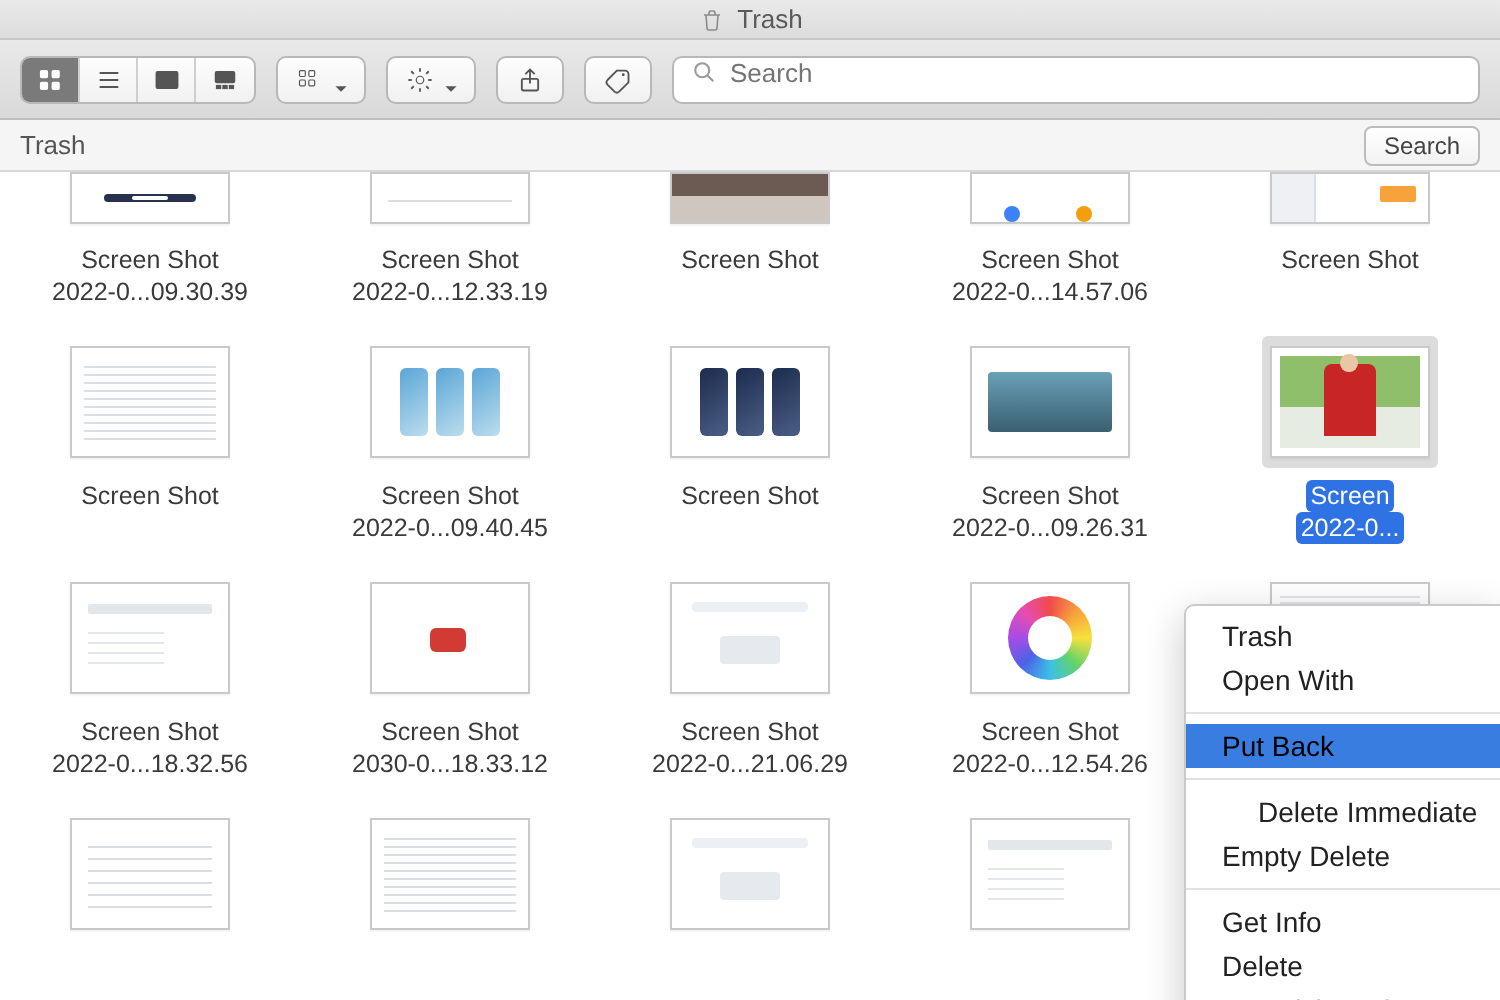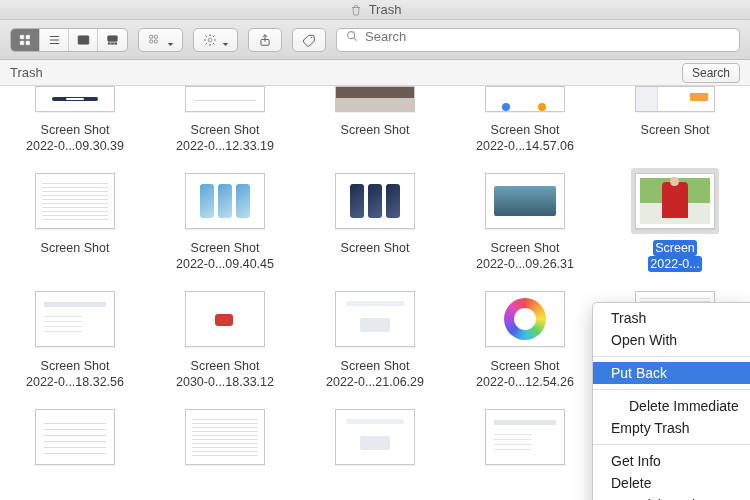--- a/index.html
+++ b/index.html
@@ -220,21 +220,21 @@
     padding: 4px 0;
     font-size: 14px;
     color: #222;
     overflow: hidden;
   }
   .context-menu .mi {
     padding: 3px 14px 3px 18px;
     white-space: nowrap;
   }
   .context-menu .mi.ellipsis { overflow: hidden; text-overflow: clip; padding-left: 36px; }
-  .context-menu .mi.highlight { background: #3a7de0; color: #ffffff; }
+  .context-menu .mi.highlight { background: #3a7de0; color: #000000; }
   .context-menu .sep { height: 1px; background: #e1e1e1; margin: 5px 0; }
 </style>
 </head>
 <body>
 
 <div class="titlebar">
   <span class="trash-glyph">
     <svg viewBox="0 0 24 24">
         <path d="M4 7h16M9 7V5a2 2 0 012-2h2a2 2 0 012 2v2M6 7l1 13a2 2 0 002 2h6a2 2 0 002-2l1-13" stroke-width="1.6"></path>
       </svg>
@@ -564,19 +564,19 @@
     </div>
   </div>
 
   <div class="context-menu">
     <div class="mi">Trash</div>
     <div class="mi">Open With</div>
     <div class="sep"></div>
     <div class="mi highlight">Put Back</div>
     <div class="sep"></div>
     <div class="mi ellipsis">Delete Immediate</div>
-    <div class="mi">Empty Trash</div>
+    <div class="mi">Empty Delete</div>
     <div class="sep"></div>
     <div class="mi">Get Info</div>
     <div class="mi">Delete</div>
     <div class="mi ellipsis">Quick Look “Scre</div>
   </div>
 </div>
 
 </body></html>

